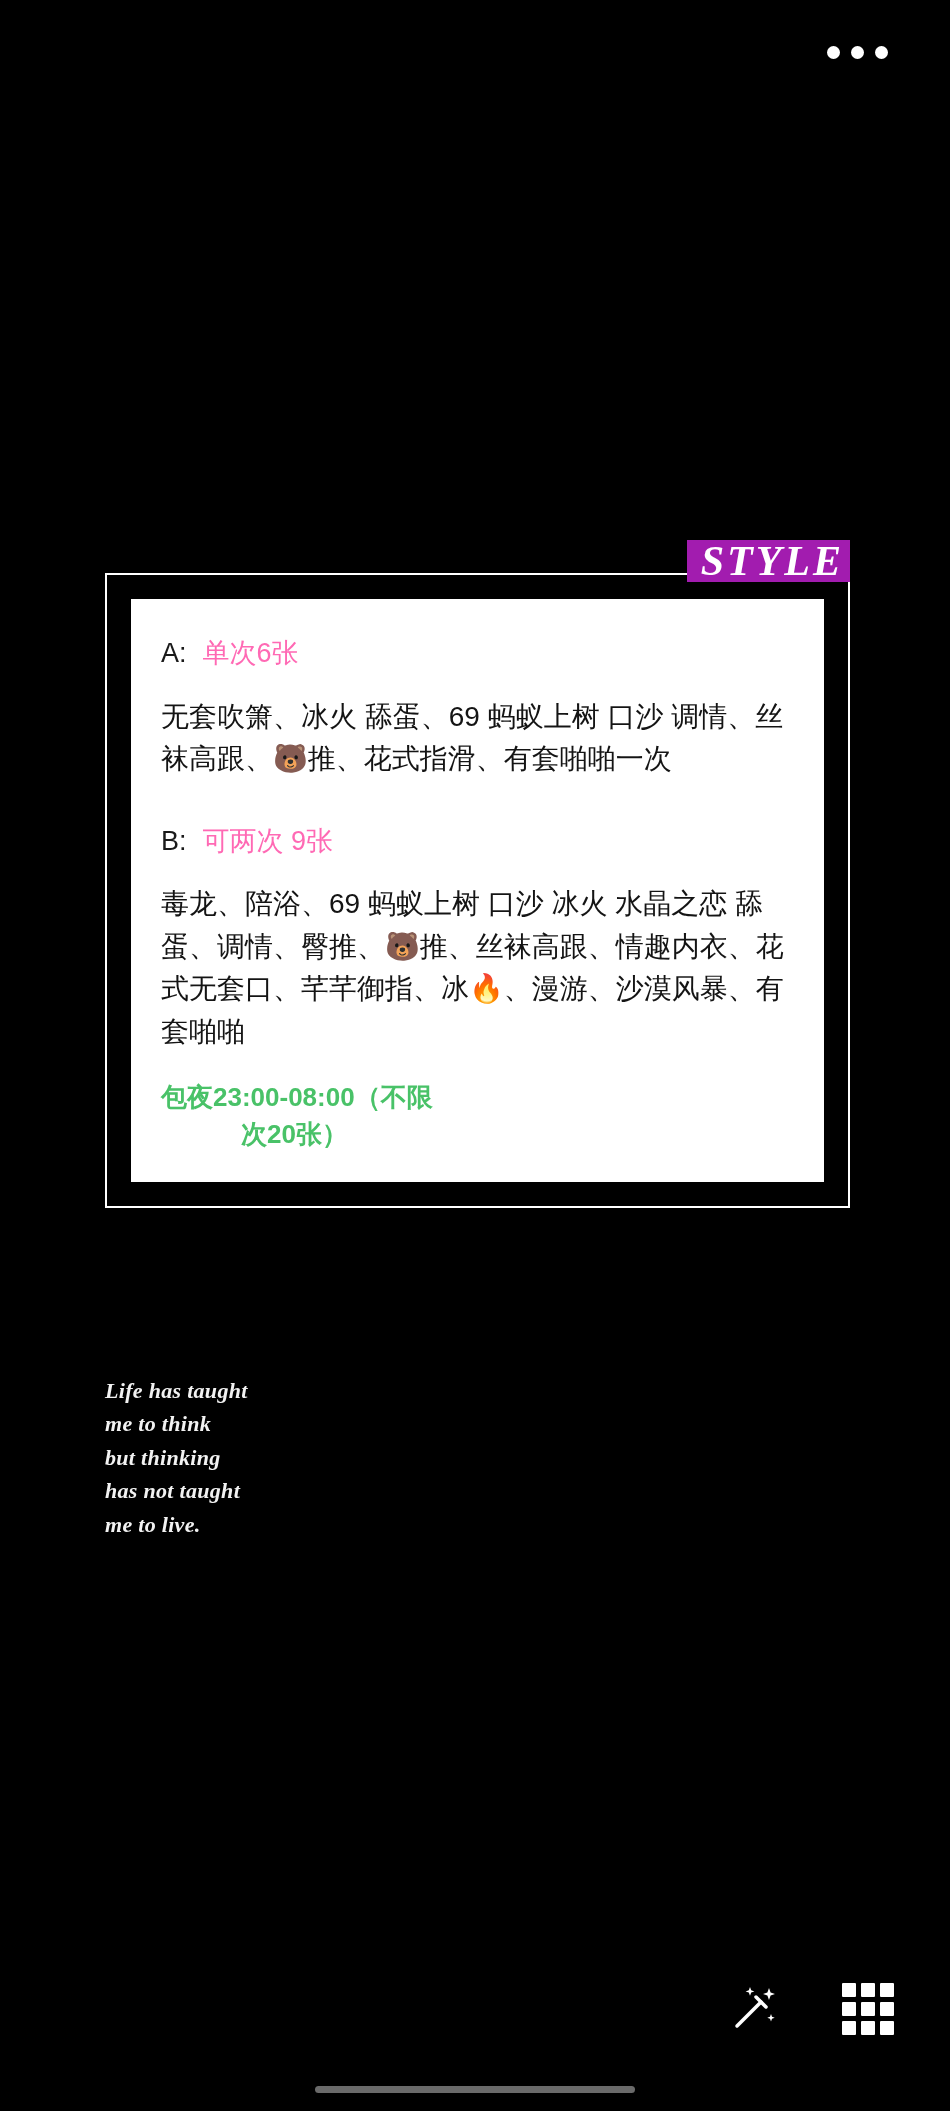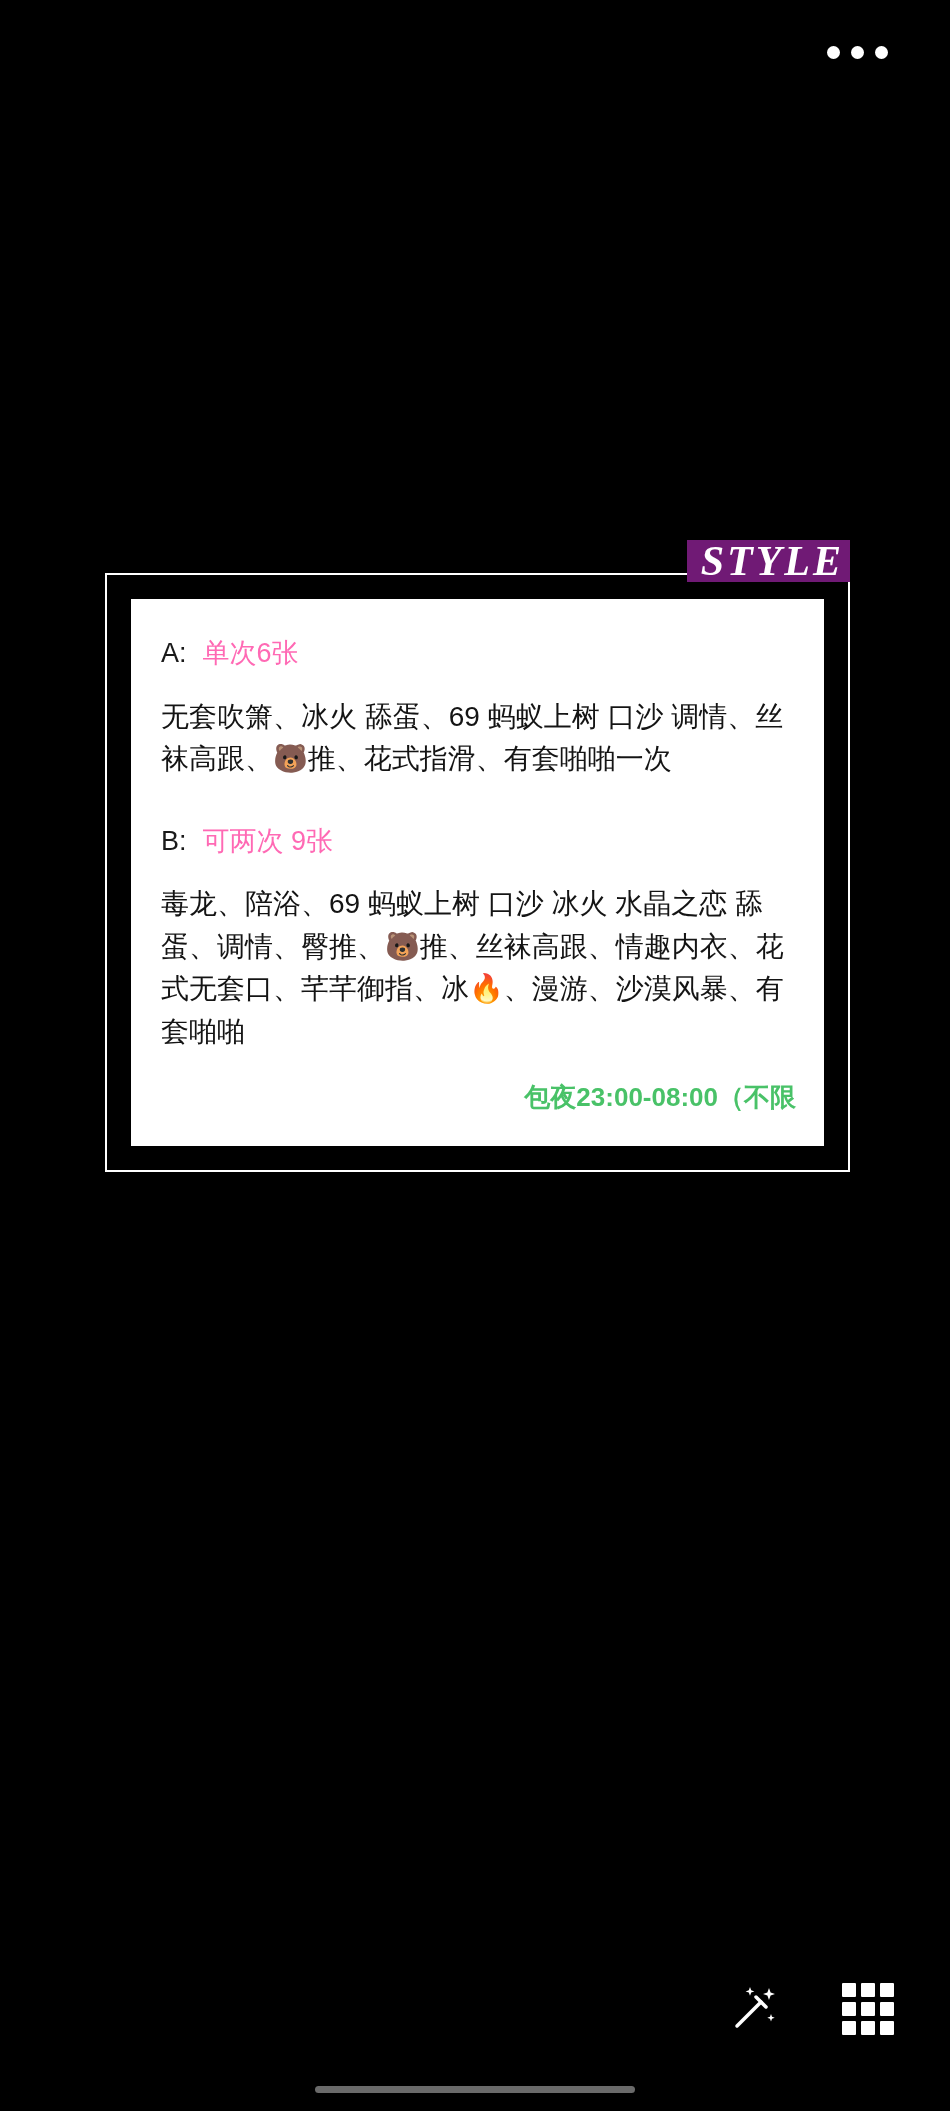--- a/index.html
+++ b/index.html
@@ -49,21 +49,21 @@
     top: -33px;
     right: 0px;
     font-family: "Liberation Serif", serif;
     font-style: italic;
     font-weight: bold;
     color: #ffffff;
     font-size: 42px;
     letter-spacing: 3px;
     line-height: 1;
     padding: 0 6px 0 14px;
-    background: #701a75;
+    background: #a21caf;
     z-index: 3;
   }
   .card-frame {
     position: relative;
     border: 2px solid #ffffff;
     padding: 24px;
     box-sizing: border-box;
   }
   .card {
     background: #ffffff;
@@ -99,21 +99,20 @@
   }
   .body-text.last {
     margin-bottom: 26px;
   }
 
   .night-note {
     font-size: 26px;
     color: #49c268;
     font-weight: 700;
     line-height: 1.4;
-    text-align: right;
   }
   .night-note .indent {
     display: block;
     padding-left: 80px;
   }
 
   
   .quote {
     position: absolute;
     left: 105px;
@@ -193,26 +192,34 @@
 
         <div class="row">
           <span class="row-key">B:</span>
           <span class="row-val">可两次 9张</span>
         </div>
 
         <p class="body-text last">毒龙、陪浴、69 蚂蚁上树 口沙 冰火 水晶之恋 舔蛋、调情、臀推、🐻推、丝袜高跟、情趣内衣、花式无套口、芊芊御指、冰🔥、漫游、沙漠风暴、有套啪啪</p>
 
         <div class="night-note">
           <span>包夜23:00-08:00（不限</span>
+          <span class="indent">次20张）</span>
         </div>
 
       </div>
     </div>
   </div>
 
+  <div class="quote">
+    <div>Life has taught</div>
+    <div>me to think</div>
+    <div>but thinking</div>
+    <div>has not taught</div>
+    <div>me to live.</div>
+  </div>
 
   <div class="toolbar">
     <div class="tool-icon">
       <svg width="54" height="54" viewBox="0 0 54 54" fill="none" aria-hidden="true">
         <path d="M12 44 L36 20" stroke="#ffffff" stroke-width="3.5" stroke-linecap="round"></path>
         <path d="M31 15 L41 25" stroke="#ffffff" stroke-width="3.5" stroke-linecap="round"></path>
         <path d="M30 16 L40 26 L36 30 L26 20 Z" fill="#ffffff" opacity="0.0"></path>
         <path d="M44 6 l1.6 4.4 4.4 1.6 -4.4 1.6 -1.6 4.4 -1.6 -4.4 -4.4 -1.6 4.4 -1.6z" fill="#ffffff"></path>
         <path d="M25 5 l1.2 3.2 3.2 1.2 -3.2 1.2 -1.2 3.2 -1.2 -3.2 -3.2 -1.2 3.2 -1.2z" fill="#ffffff"></path>
         <path d="M46 32 l1 2.7 2.7 1 -2.7 1 -1 2.7 -1 -2.7 -2.7 -1 2.7 -1z" fill="#ffffff"></path>

